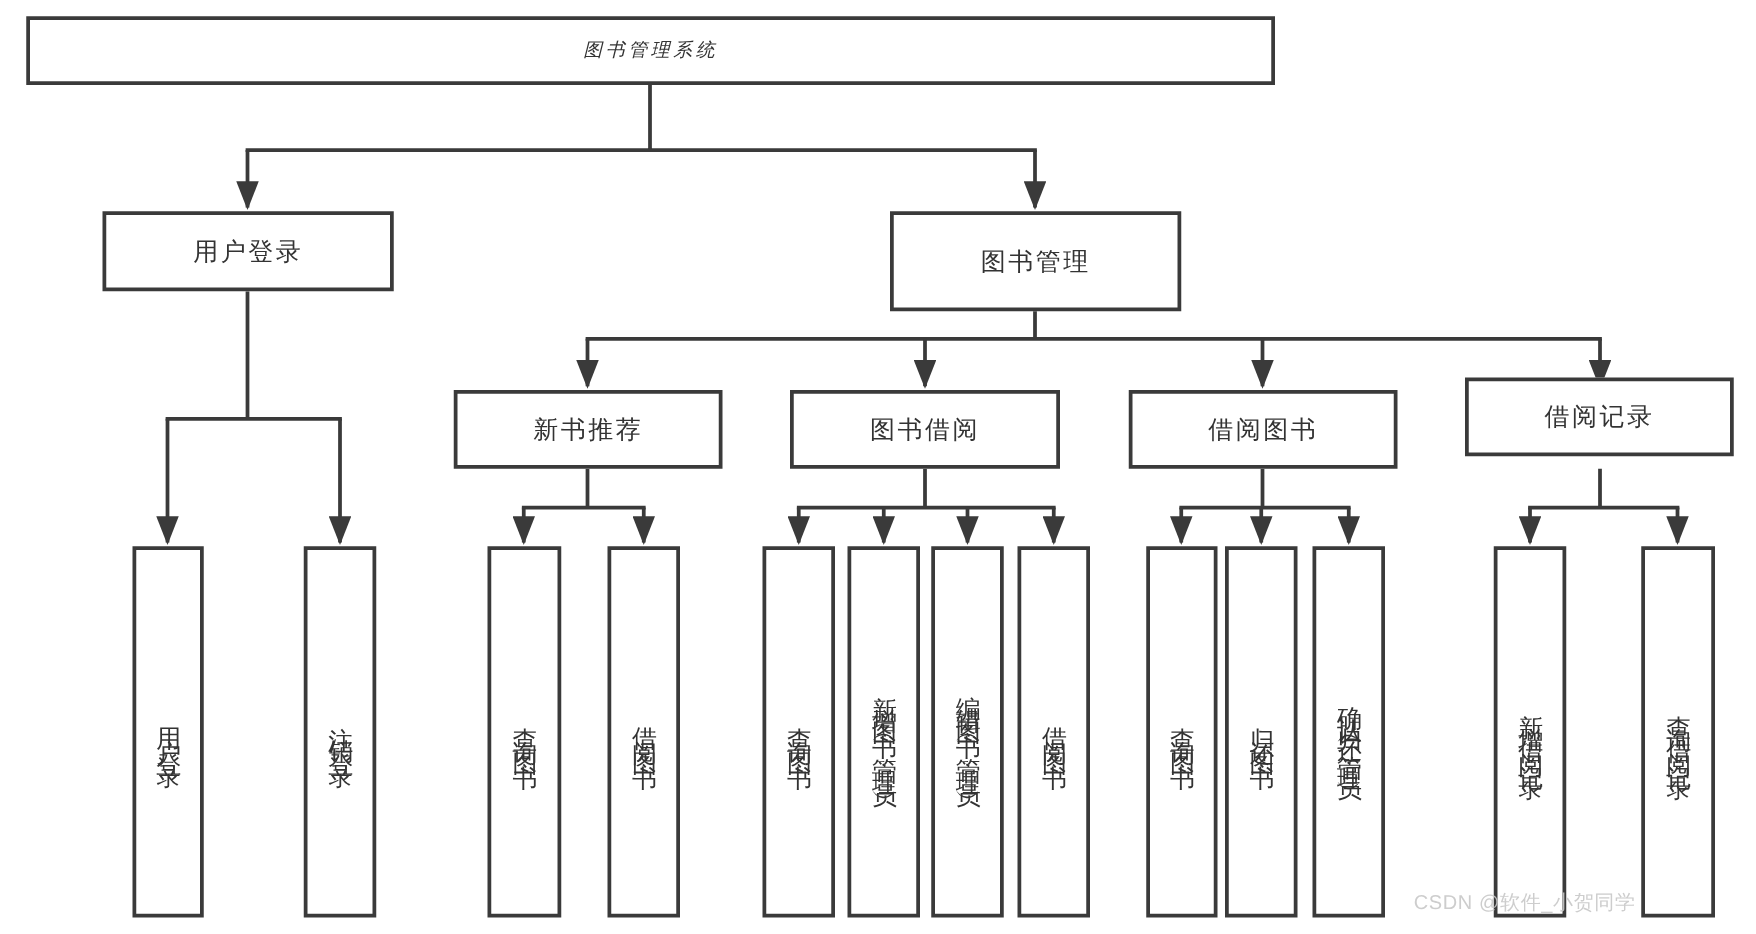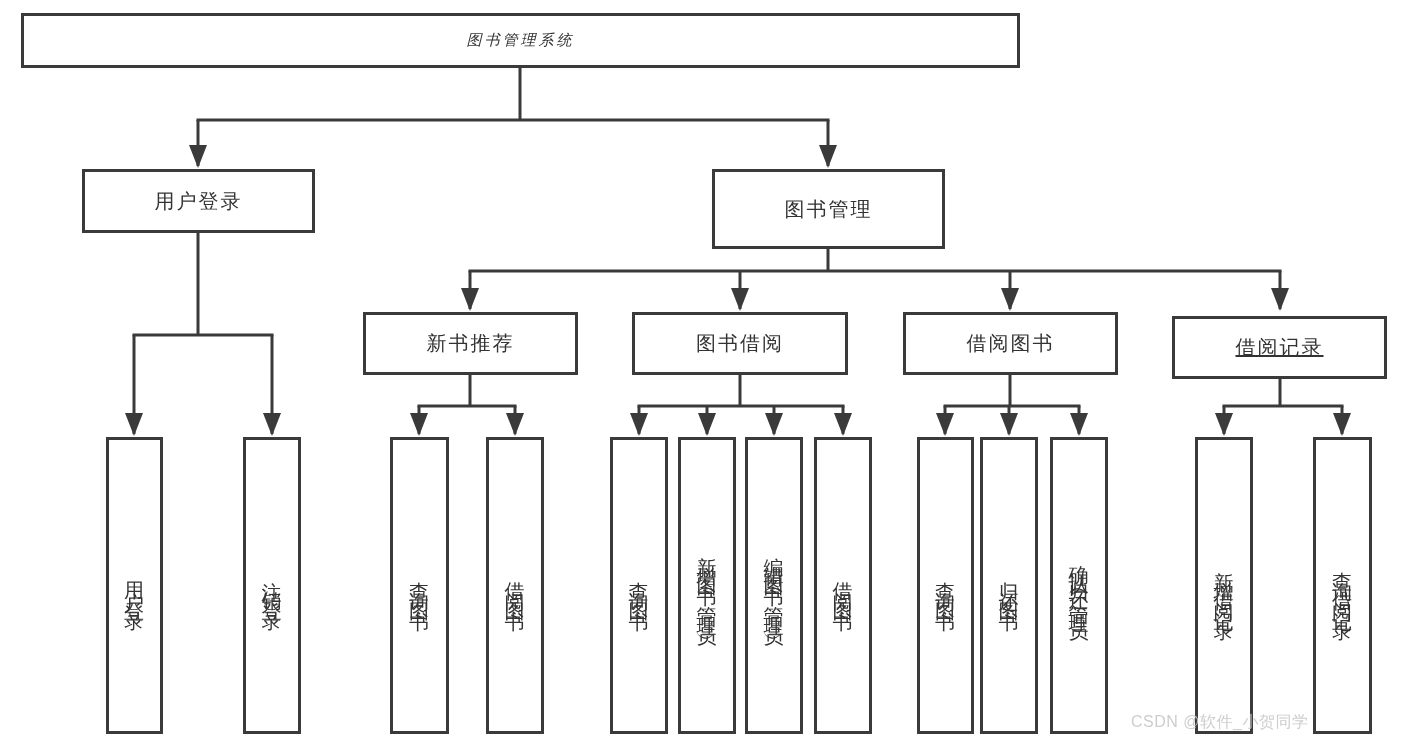--- a/index.html
+++ b/index.html
@@ -120,21 +120,21 @@
 
   <div class="node" style="left:363px;top:312px;width:215px;height:63px;">
     <span class="hlabel">新书推荐</span>
   </div>
   <div class="node" style="left:632px;top:312px;width:216px;height:63px;align-items:center;">
     <span class="hlabel">图书借阅</span>
   </div>
   <div class="node" style="left:903px;top:312px;width:215px;height:63px;">
     <span class="hlabel">借阅图书</span>
   </div>
-  <div class="node" style="left:1172px;top:316px;width:215px;height:63px;text-decoration:underline;">
+  <div class="node" style="left:1172px;top:302px;width:215px;height:63px;">
     <span class="hlabel">借阅记录</span>
   </div>
 
   <div class="node" style="left:106px;top:437px;width:57px;height:297px;">
     <span class="vlabel">用户登录</span>
   </div>
   <div class="node" style="left:243px;top:437px;width:58px;height:297px;">
     <span class="vlabel">注销登录</span>
   </div>
 

